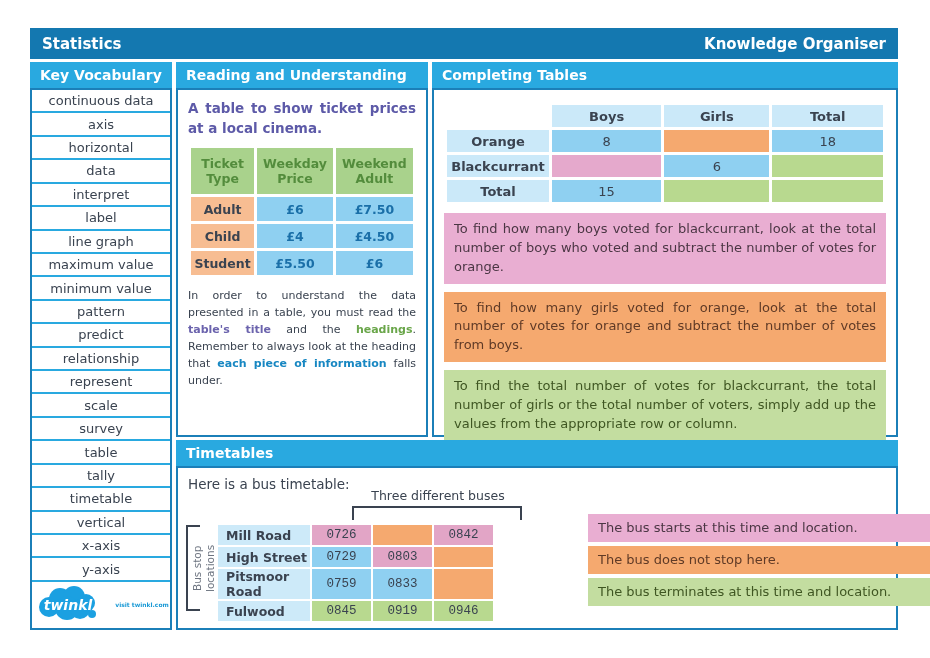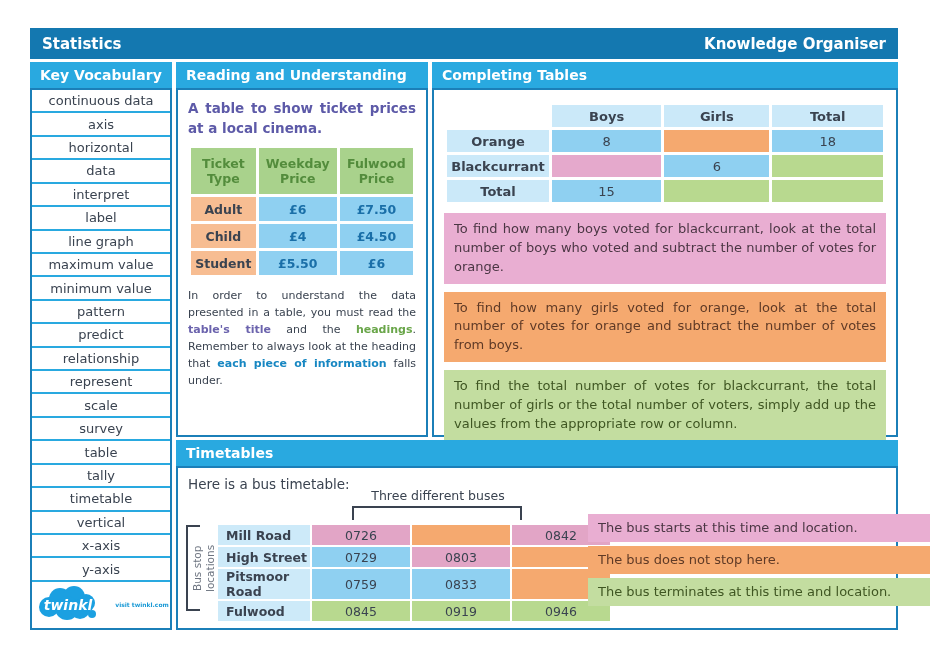--- a/index.html
+++ b/index.html
@@ -60,21 +60,21 @@
   .buses-bracket{ left:174px; top:38px; width:170px; height:14px;
     border-top:2px solid #3a4350; border-left:2px solid #3a4350; border-right:2px solid #3a4350; }
   .stops-bracket{ left:8px; top:57px; width:14px; height:86px;
     border-left:2px solid #3a4350; border-top:2px solid #3a4350; border-bottom:2px solid #3a4350; }
   .stops-label{ left:13px; top:57px; height:86px; width:30px;
     writing-mode:vertical-rl; transform:rotate(180deg);
     font-size:10.5px; color:#6d7480; line-height:1.25; text-align:center; white-space:pre-line; }
   table.bus{ position:absolute; left:38px; top:55px; border-collapse:separate; border-spacing:2px; }
   table.bus td{ height:20px; font-size:12.5px; }
   .bus-stop{ background:#cdeaf9; font-weight:bold; width:92px; padding-left:8px; }
-  .bus-t{ width:98px; text-align:center; }
+  .bus-t{ width:59px; text-align:center;font-family:Liberation Mono, monospace; }
   .bg-pink{ background:#e2a5c6; }
   .bg-orange{ background:#f5a96f; }
   .bg-blue{ background:#8fd0f1; }
   .bg-green{ background:#b8d98f; }
   .legend{ left:410px; top:46px; width:350px; }
   .legend-box{ height:28px; line-height:28px; padding:0 10px; font-size:13px; margin-bottom:4px; }
 </style>
 </head>
 <body>
 
@@ -128,21 +128,21 @@
     </div>
   </div>
 
   <div class="abs panel rt-panel">
     <div class="rt-title">A table to show ticket prices at a local cinema.</div>
     <table class="cinema">
       <tbody>
         <tr>
           <td class="cin-head">Ticket Type</td>
           <td class="cin-head">Weekday Price</td>
-          <td class="cin-head">Fulwood Price</td>
+          <td class="cin-head">Weekend Adult</td>
         </tr>
         <tr>
           <td class="cin-label">Adult</td>
           <td class="cin-price">£6</td>
           <td class="cin-price">£7.50</td>
         </tr>
         <tr>
           <td class="cin-label">Child</td>
           <td class="cin-price">£4</td>
           <td class="cin-price">£4.50</td>

